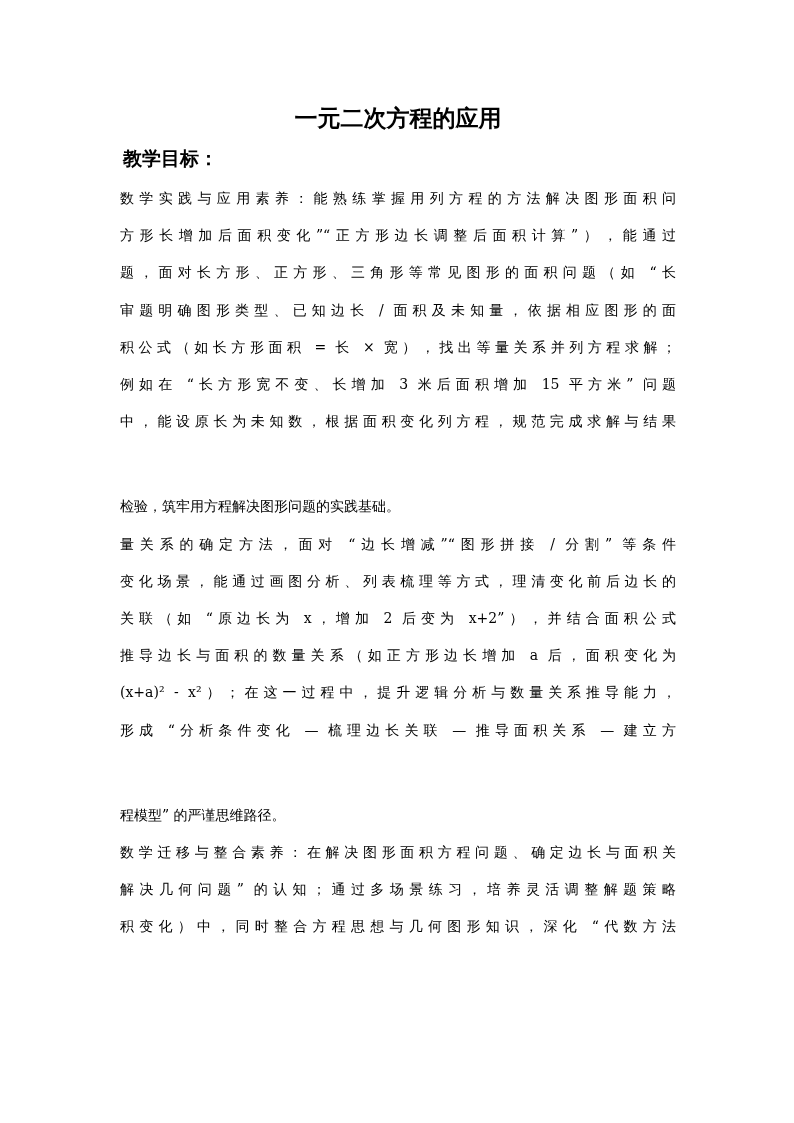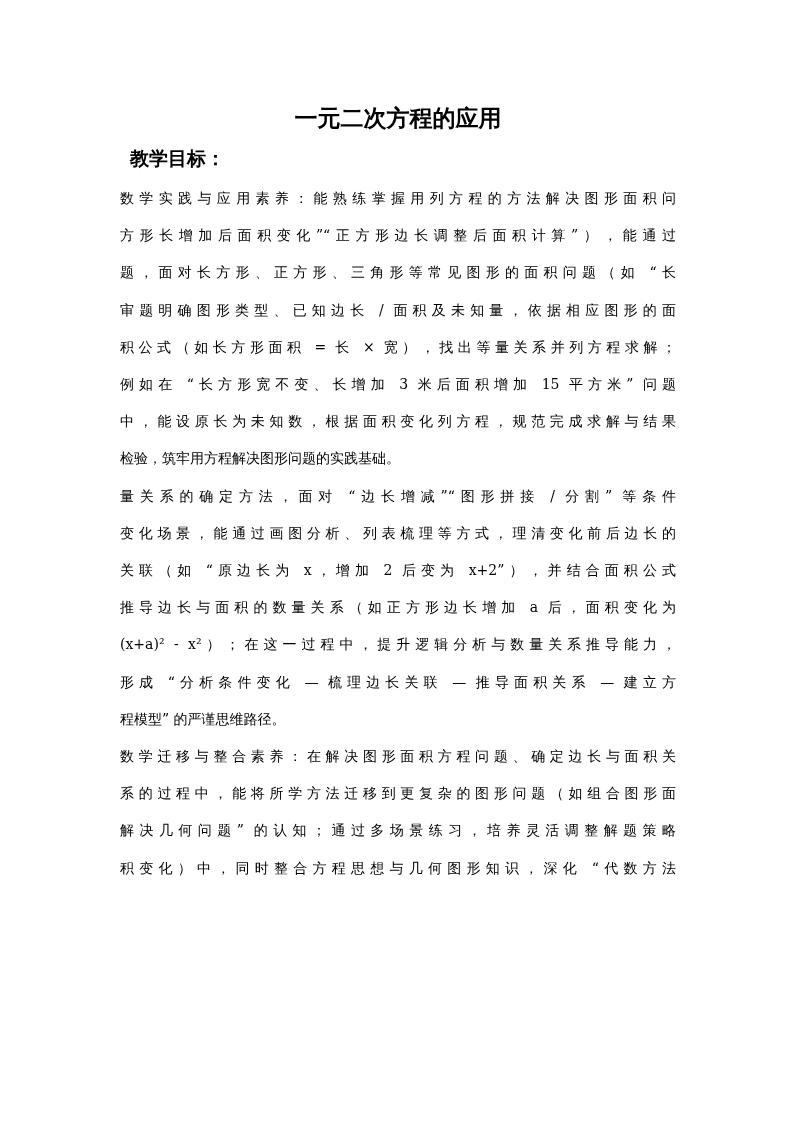--- a/index.html
+++ b/index.html
@@ -1,25 +1,25 @@
 <!DOCTYPE html>
 <html><head>
   <meta charset="utf-8">
   <style>
     html, body { margin: 0; padding: 0; background: #ffffff; }
     body { width: 794px; height: 1123px; position: relative; overflow: hidden;
       font-family: "DejaVu Serif", "Liberation Serif", serif; color: #000; }
     .page { position: absolute; left: 120px; top: 0; width: 556px; }
     .title { position: absolute; top: 104px; left: 0; width: 556px; text-align: center;
       font-size: 23px; font-weight: bold; line-height: 28px; }
-    .heading { position: absolute; top: 144px; left: 10px; font-size: 19px; font-weight: bold; line-height: 28px; }
+    .heading { position: absolute; top: 144px; left: 3px; font-size: 19px; font-weight: bold; line-height: 28px; }
     .body { position: absolute; top: 180px; left: 0; width: 556px; }
     .para { margin: 0; font-size: 14px; line-height: 37.2px; text-align: justify; text-align-last: left; }
     .line { display: block; white-space: nowrap; text-align-last: justify; text-align: justify; }
-    .line.last { text-align-last: left; }
+    .line.last { text-align-last: left; margin-top: 48px; }
   </style>
 </head>
 <body>
 
 <div class="page">
   <div class="title">一元二次方程的应用</div>
   <div class="heading">教学目标：</div>
   <div class="body">
     <p class="para">
       <span class="line">数学实践与应用素养：能熟练掌握用列方程的方法解决图形面积问</span>
@@ -35,18 +35,17 @@
       <span class="line">量关系的确定方法，面对 “边长增减”“图形拼接 / 分割” 等条件</span>
       <span class="line">变化场景，能通过画图分析、列表梳理等方式，理清变化前后边长的</span>
       <span class="line">关联（如 “原边长为 x，增加 2 后变为 x+2”），并结合面积公式</span>
       <span class="line">推导边长与面积的数量关系（如正方形边长增加 a 后，面积变化为</span>
       <span class="line">(x+a)² - x²）；在这一过程中，提升逻辑分析与数量关系推导能力，</span>
       <span class="line">形成 “分析条件变化 — 梳理边长关联 — 推导面积关系 — 建立方</span>
       <span class="line last">程模型” 的严谨思维路径。</span>
     </p>
     <p class="para">
       <span class="line">数学迁移与整合素养：在解决图形面积方程问题、确定边长与面积关</span>
-      <span class="line">系的过程中，能将所学方法迁移到更复杂的图形问题（如组合图形面</span>
       <span class="line">解决几何问题” 的认知；通过多场景练习，培养灵活调整解题策略</span>
       <span class="line">积变化）中，同时整合方程思想与几何图形知识，深化 “代数方法</span>
     </p>
   </div>
 </div>
 
 </body></html>

